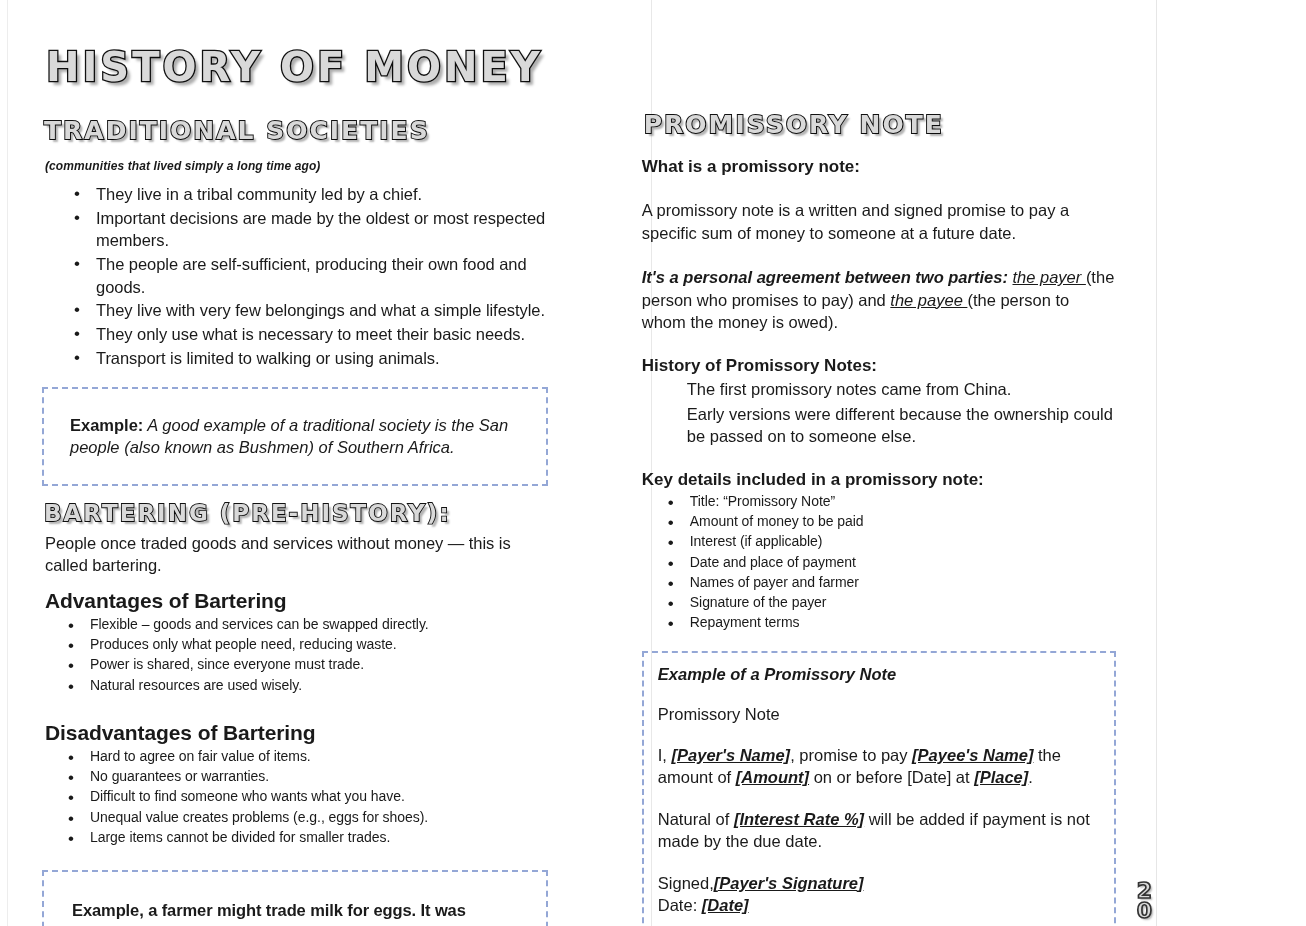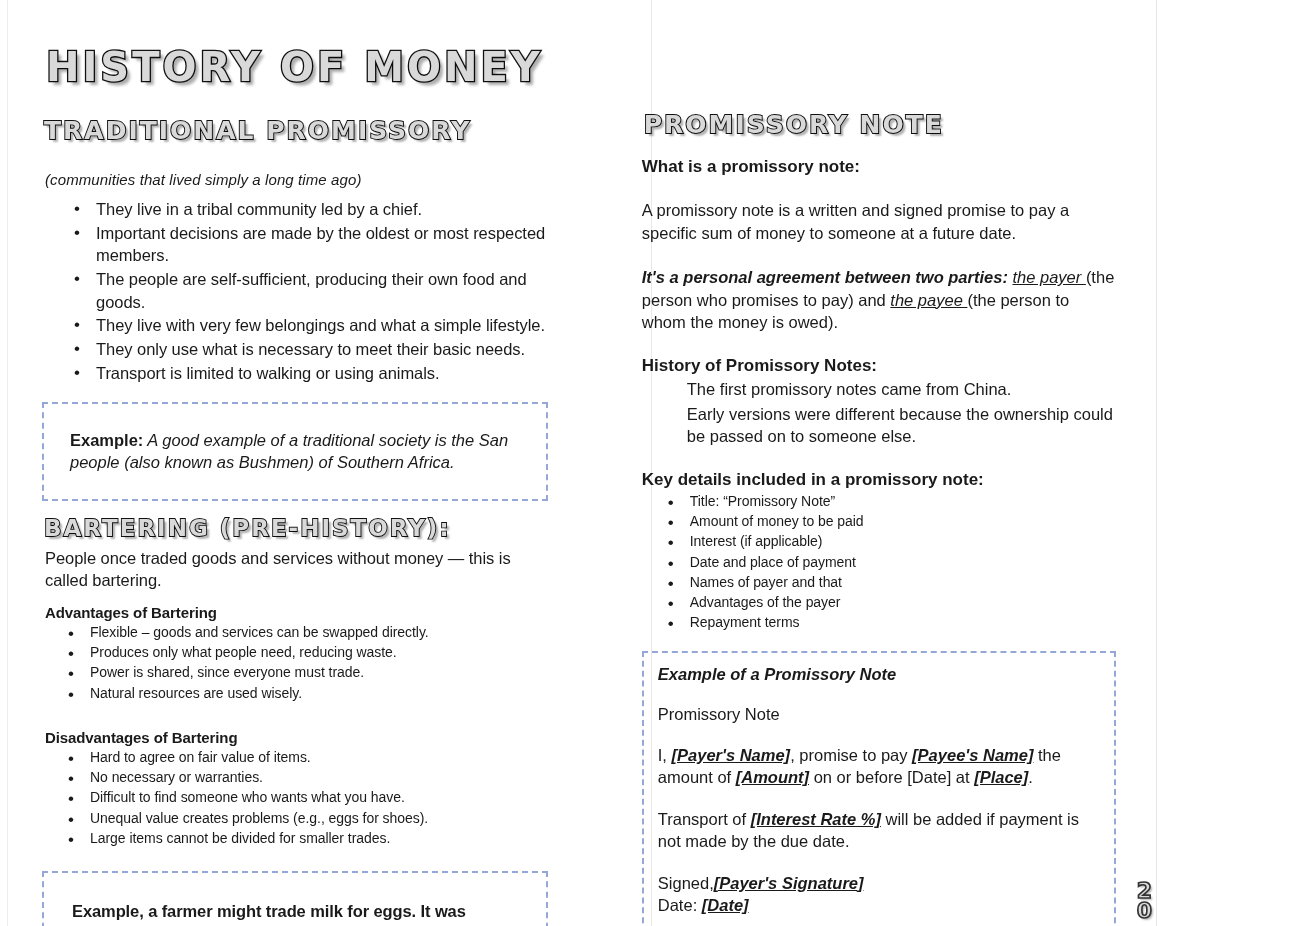--- a/index.html
+++ b/index.html
@@ -65,34 +65,34 @@
   }
   .title-sub2 {
     font-size: 23px;
     margin: 14px 0 6px 2px;
     -webkit-text-stroke: 1.8px #111111;
     text-shadow: 3px 3px 2px rgba(0,0,0,0.30);
   }
 
   
   .subtitle-italic {
-    font-size: 15px;
-    font-weight: normal;
+    font-size: 12px;
+    font-weight: bold;
     font-style: italic;
-    margin: 26px 0 0 3px;
+    margin: 14px 0 0 3px;
     letter-spacing: .1px;
   }
   p.body {
     font-size: 16.5px;
     line-height: 1.36;
     margin: 0 0 0 3px;
     letter-spacing: -0.05px;
   }
   h4.bold-head {
-    font-size: 15px;
+    font-size: 21px;
     font-weight: bold;
     margin: 12px 0 0 3px;
     letter-spacing: -0.1px;
   }
   ul.bullets {
     list-style: none;
     margin: 10px 0 0 0;
     padding: 0 0 0 28px;
   }
   ul.bullets li {
@@ -179,21 +179,21 @@
 </style>
 </head>
 <body>
 
 <div class="page">
 
   <div class="col col-left">
 
     <h1 class="bubble title-main">HISTORY OF MONEY</h1>
 
-    <h2 class="bubble title-sub">TRADITIONAL PROMISSORY</h2>
+    <h2 class="bubble title-sub">TRADITIONAL SOCIETIES</h2>
 
     <div class="subtitle-italic">(communities that lived simply a long time ago)</div>
 
     <ul class="bullets">
       <li>They live in a tribal community led by a chief.</li>
       <li>Important decisions are made by the oldest or most respected members.</li>
       <li>The people are self-sufficient, producing their own food and goods.</li>
       <li>They live with very few belongings and what a simple lifestyle.</li>
       <li>They only use what is necessary to meet their basic needs.</li>
       <li>Transport is limited to walking or using animals.</li>
@@ -211,21 +211,21 @@
     <ul class="bullets tight">
       <li>Flexible – goods and services can be swapped directly.</li>
       <li>Produces only what people need, reducing waste.</li>
       <li>Power is shared, since everyone must trade.</li>
       <li>Natural resources are used wisely.</li>
     </ul>
 
     <h4 class="bold-head" style="margin-top:26px;">Disadvantages of Bartering</h4>
     <ul class="bullets tight">
       <li>Hard to agree on fair value of items.</li>
-      <li>No necessary or warranties.</li>
+      <li>No guarantees or warranties.</li>
       <li>Difficult to find someone who wants what you have.</li>
       <li>Unequal value creates problems (e.g., eggs for shoes).</li>
       <li>Large items cannot be divided for smaller trades.</li>
     </ul>
 
     <div class="dashed-box box-left-2">
       <p class="ex-bold">Example, a farmer might trade milk for eggs. It was difficult because both had to want what the other offered at the same time.</p>
     </div>
 
   </div>
@@ -245,33 +245,33 @@
     <h3 class="rc-head" style="margin-top:22px;">History of Promissory Notes:</h3>
     <p class="rc-p snug">The first promissory notes came from China.</p>
     <p class="rc-p snug">Early versions were different because the ownership could be passed on to someone else.</p>
 
     <h3 class="rc-head" style="margin-top:22px;">Key details included in a promissory note:</h3>
     <ul class="bullets tight">
       <li>Title: “Promissory Note”</li>
       <li>Amount of money to be paid</li>
       <li>Interest (if applicable)</li>
       <li>Date and place of payment</li>
-      <li>Names of payer and that</li>
-      <li>Advantages of the payer</li>
+      <li>Names of payer and farmer</li>
+      <li>Signature of the payer</li>
       <li>Repayment terms</li>
     </ul>
 
     <div class="note-box">
       <div class="note-title">Example of a Promissory Note</div>
 
       <p>Promissory Note</p>
 
       <p><span>I, </span><span class="ph">[Payer's Name]</span><span>, promise to pay </span><span class="ph">[Payee's Name]</span><span> the amount of </span><span class="ph">[Amount]</span><span> on or before [Date] at </span><span class="ph">[Place]</span><span>.</span></p>
 
-      <p><span>Transport of </span><span class="ph">[Interest Rate %]</span><span>  will be added if payment is not made by the due date.</span></p>
+      <p><span>Natural of </span><span class="ph">[Interest Rate %]</span><span>  will be added if payment is not made by the due date.</span></p>
 
       <p><span>Signed,</span><span class="ph">[Payer's Signature]</span></p>
 
       <p class="tight-line"><span>Date: </span><span class="ph">[Date]</span></p>
     </div>
 
   </div>
 
   <div class="page-number">
     <span>2</span>

